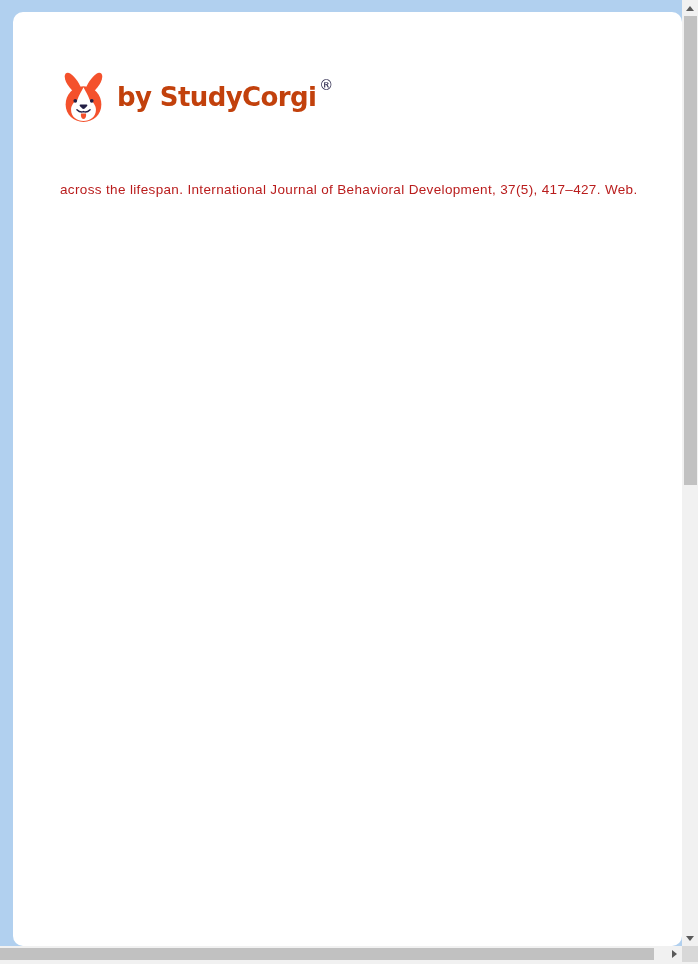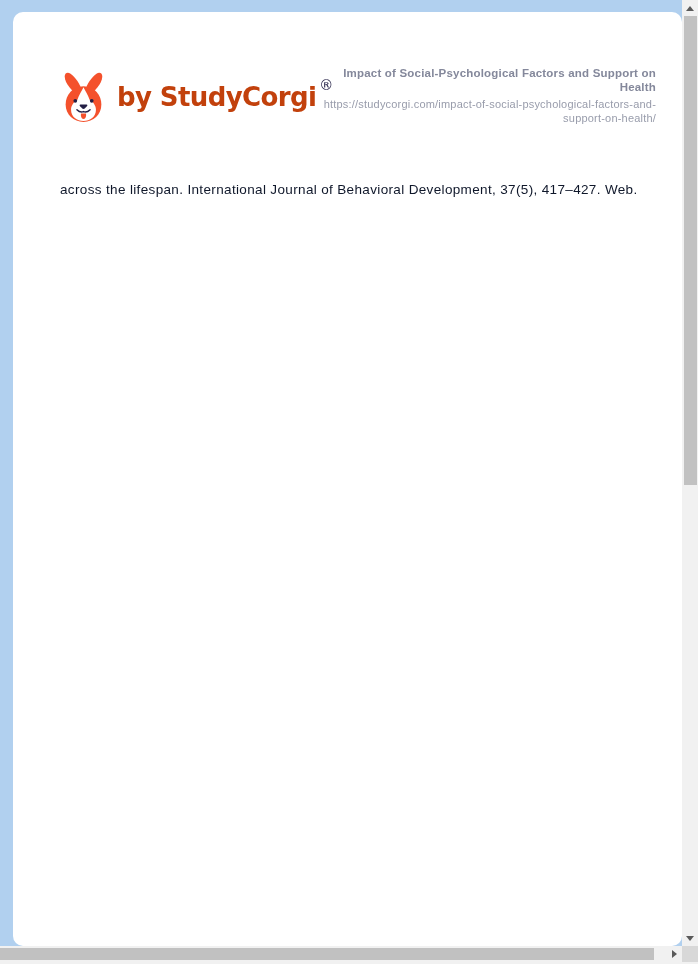--- a/index.html
+++ b/index.html
@@ -73,21 +73,21 @@
     word-wrap: break-word;
   }
   
   .paragraph {
     position: absolute;
     left: 47px; top: 166px;
     width: 600px;
     font-size: 13.5px;
     line-height: 24px;
     letter-spacing: 0.35px;
-    color: #0f172a;
+    color: #b91c1c;
   }
   
   .v-scrollbar {
     position: absolute;
     left: 682px; top: 0;
     width: 16px; height: 946px;
     background: #f1f1f1;
   }
   .v-thumb {
     position: absolute;
@@ -163,24 +163,20 @@
         <path d="M43.5 72 L56.5 72 C58.5 72 58.8 74.2 57.2 75.9 L52.6 80.6 C51.2 82 48.8 82 47.4 80.6 L42.8 75.9 C41.2 74.2 41.5 72 43.5 72 Z" fill="#231f45"></path>
 
         <path d="M36 83 Q43 90 50 87 Q57 90 64 83" stroke="#231f45" stroke-width="3" fill="none" stroke-linecap="round"></path>
 
         <path d="M44.5 91 L55.5 91 L55.5 95 C55.5 100 53 103 50 103 C47 103 44.5 100 44.5 95 Z" fill="#f4512c"></path>
       </svg>
       <span class="brand-text">by StudyCorgi</span>
       <span class="reg-mark">®</span>
     </div>
 
-    <div class="title-block">
-      <div class="doc-title">Impact of Social-Psychological Factors and Support on Health</div>
-      <div class="doc-url">https://studycorgi.com/impact-of-social-psychological-factors-and-support-on-health/</div>
-    </div>
 
     <p class="paragraph">across the lifespan. International Journal of Behavioral Development, 37(5), 417–427. Web.</p>
 
   </div>
 </div>
 
 <div class="v-scrollbar">
   <div class="sb-btn v-up">
     <span class="tri-up"></span>
   </div>

